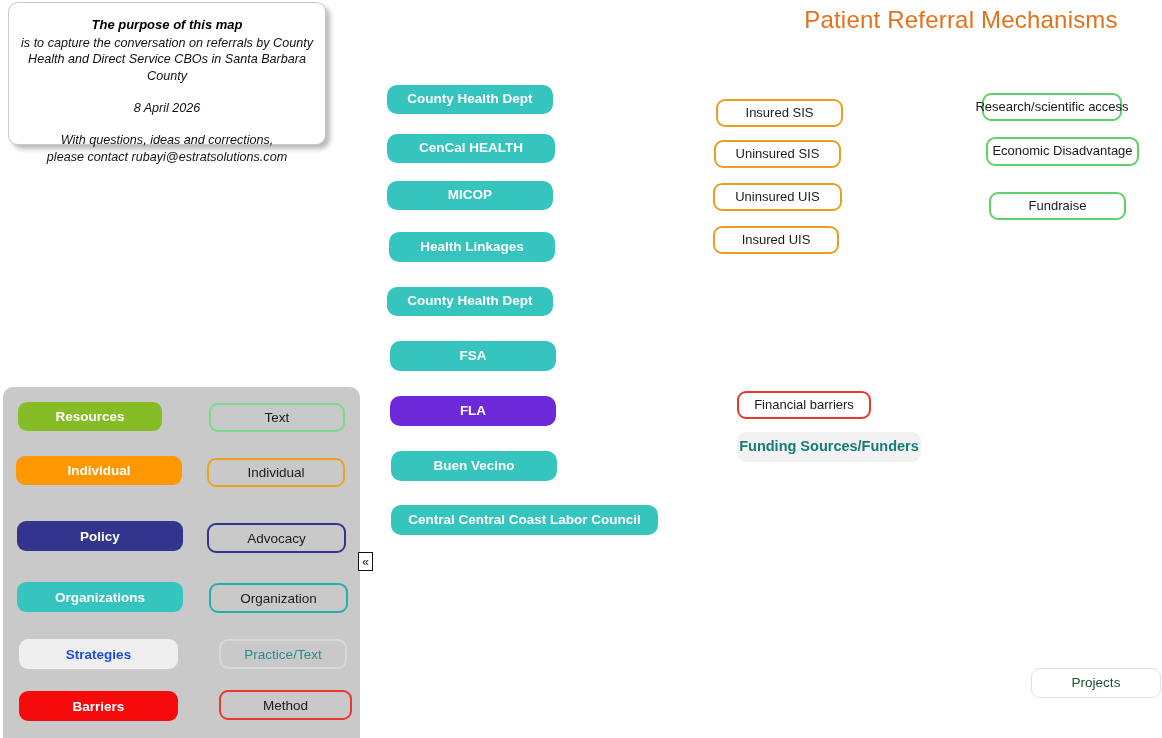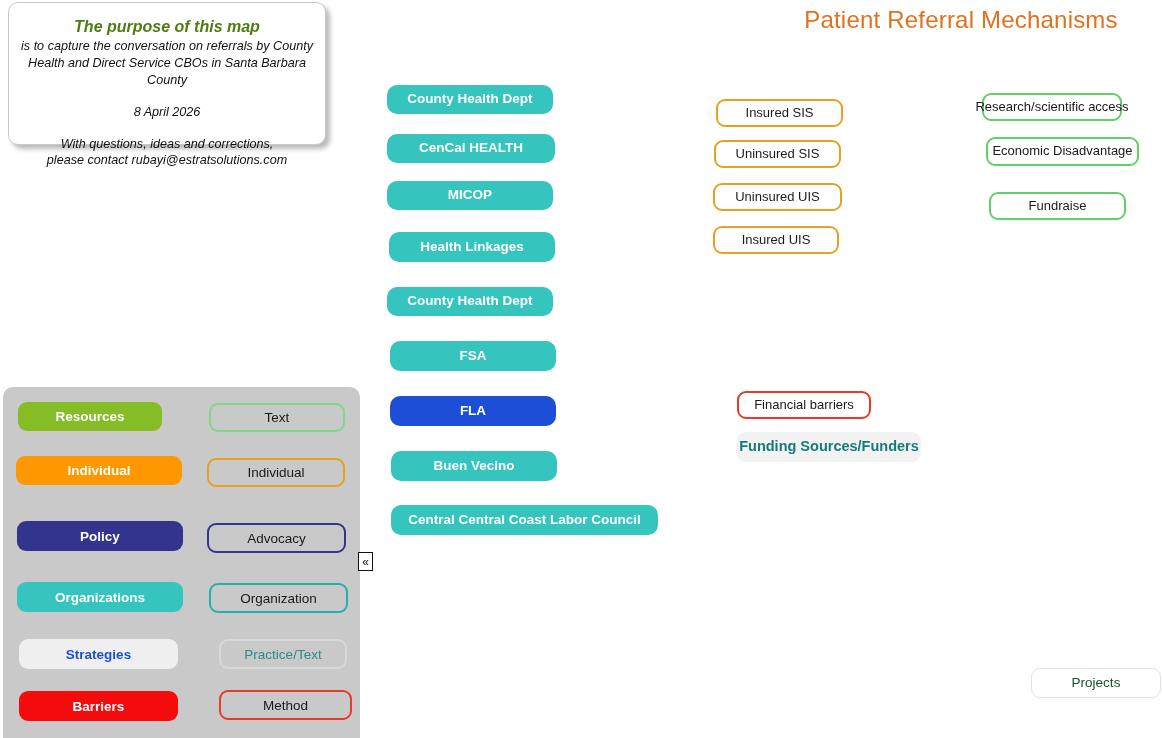--- a/index.html
+++ b/index.html
@@ -34,22 +34,22 @@
     border-radius: 10px;
     box-shadow: 4px 4px 5px rgba(0,0,0,0.28);
     box-sizing: border-box;
     padding: 10px 12px 8px 12px;
     text-align: center;
     font-family: "Liberation Sans", sans-serif;
   }
   .purpose-title {
     font-style: italic;
     font-weight: bold;
-    font-size: 16px;
-    color: #4d7c0f;
+    font-size: 13px;
+    color: #000000;
     line-height: 1.28;
     margin: 4px 0 0 0;
   }
   .purpose-sub {
     font-style: italic;
     font-size: 12.6px;
     color: #111;
     line-height: 1.33;
     margin: 1px 0 0 0;
   }
@@ -200,21 +200,21 @@
 
   <div class="map-title">Patient Referral Mechanisms</div>
 
   <div id="org-layer">
       <div class="node org-filled" style="background: rgb(53, 196, 190); color: rgb(255, 255, 255); left: 387px; top: 85px; width: 166px; height: 29px;">County Health Dept</div>
       <div class="node org-filled" style="background: rgb(53, 196, 190); color: rgb(255, 255, 255); left: 387px; top: 134px; width: 168px; height: 29px;">CenCal HEALTH</div>
       <div class="node org-filled" style="background: rgb(53, 196, 190); color: rgb(255, 255, 255); left: 387px; top: 181px; width: 166px; height: 29px;">MICOP</div>
       <div class="node org-filled" style="background: rgb(53, 196, 190); color: rgb(255, 255, 255); left: 389px; top: 232px; width: 166px; height: 30px;">Health Linkages</div>
       <div class="node org-filled" style="background: rgb(53, 196, 190); color: rgb(255, 255, 255); left: 387px; top: 287px; width: 166px; height: 29px;">County Health Dept</div>
       <div class="node org-filled" style="background: rgb(53, 196, 190); color: rgb(255, 255, 255); left: 390px; top: 341px; width: 166px; height: 30px;">FSA</div>
-      <div class="node org-filled" style="background: #1d4ed8; color: rgb(255, 255, 255); left: 390px; top: 396px; width: 166px; height: 30px;">FLA</div>
+      <div class="node org-filled" style="background: #6d28d9; color: rgb(255, 255, 255); left: 390px; top: 396px; width: 166px; height: 30px;">FLA</div>
       <div class="node org-filled" style="background: rgb(53, 196, 190); color: rgb(255, 255, 255); left: 391px; top: 451px; width: 166px; height: 30px;">Buen Vecino</div>
       <div class="node org-filled" style="background: rgb(53, 196, 190); color: rgb(255, 255, 255); left: 391px; top: 505px; width: 267px; height: 30px;">Central Central Coast Labor Council</div>
     </div>
   <div id="insurance-layer">
       <div class="node outline amber" style="border-color: rgb(232, 160, 32); left: 716px; top: 99px; width: 127px; height: 28px;">Insured SIS</div>
       <div class="node outline amber" style="border-color: rgb(232, 160, 32); left: 714px; top: 140px; width: 127px; height: 28px;">Uninsured SIS</div>
       <div class="node outline amber" style="border-color: rgb(232, 160, 32); left: 713px; top: 183px; width: 129px; height: 28px;">Uninsured UIS</div>
       <div class="node outline amber" style="border-color: rgb(232, 160, 32); left: 713px; top: 226px; width: 126px; height: 28px;">Insured UIS</div>
     </div>
   <div id="resource-layer">

